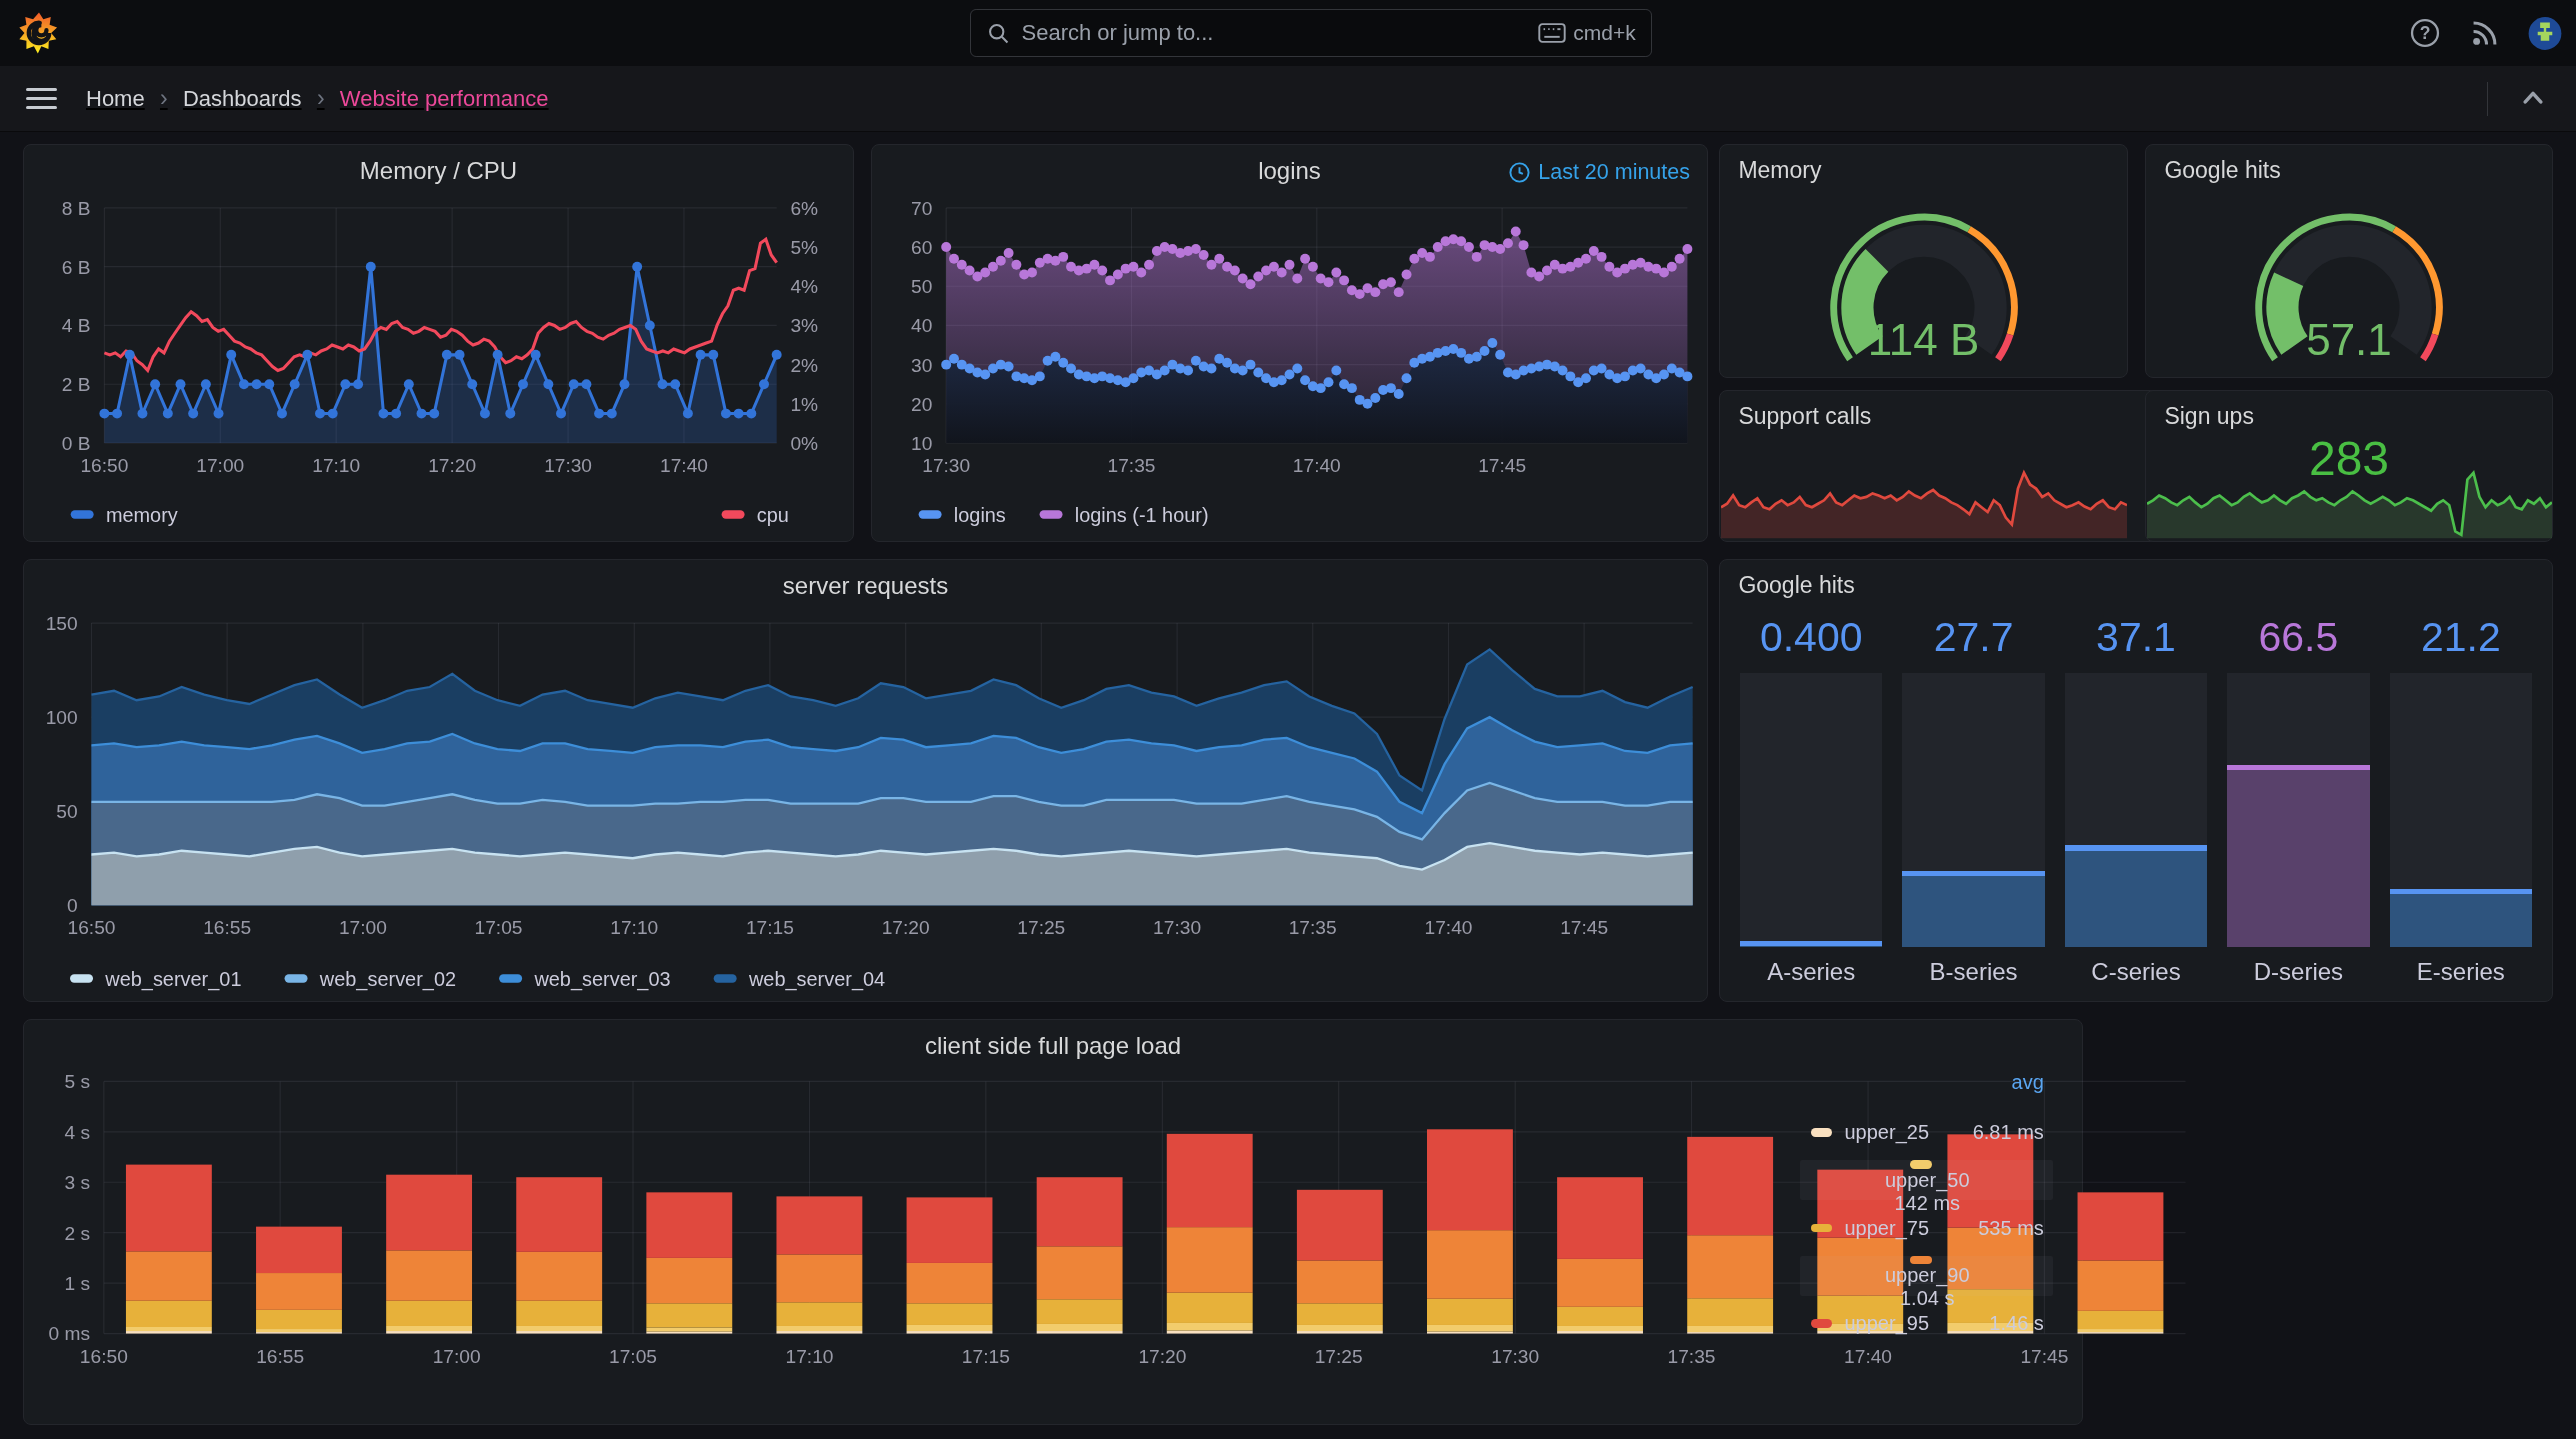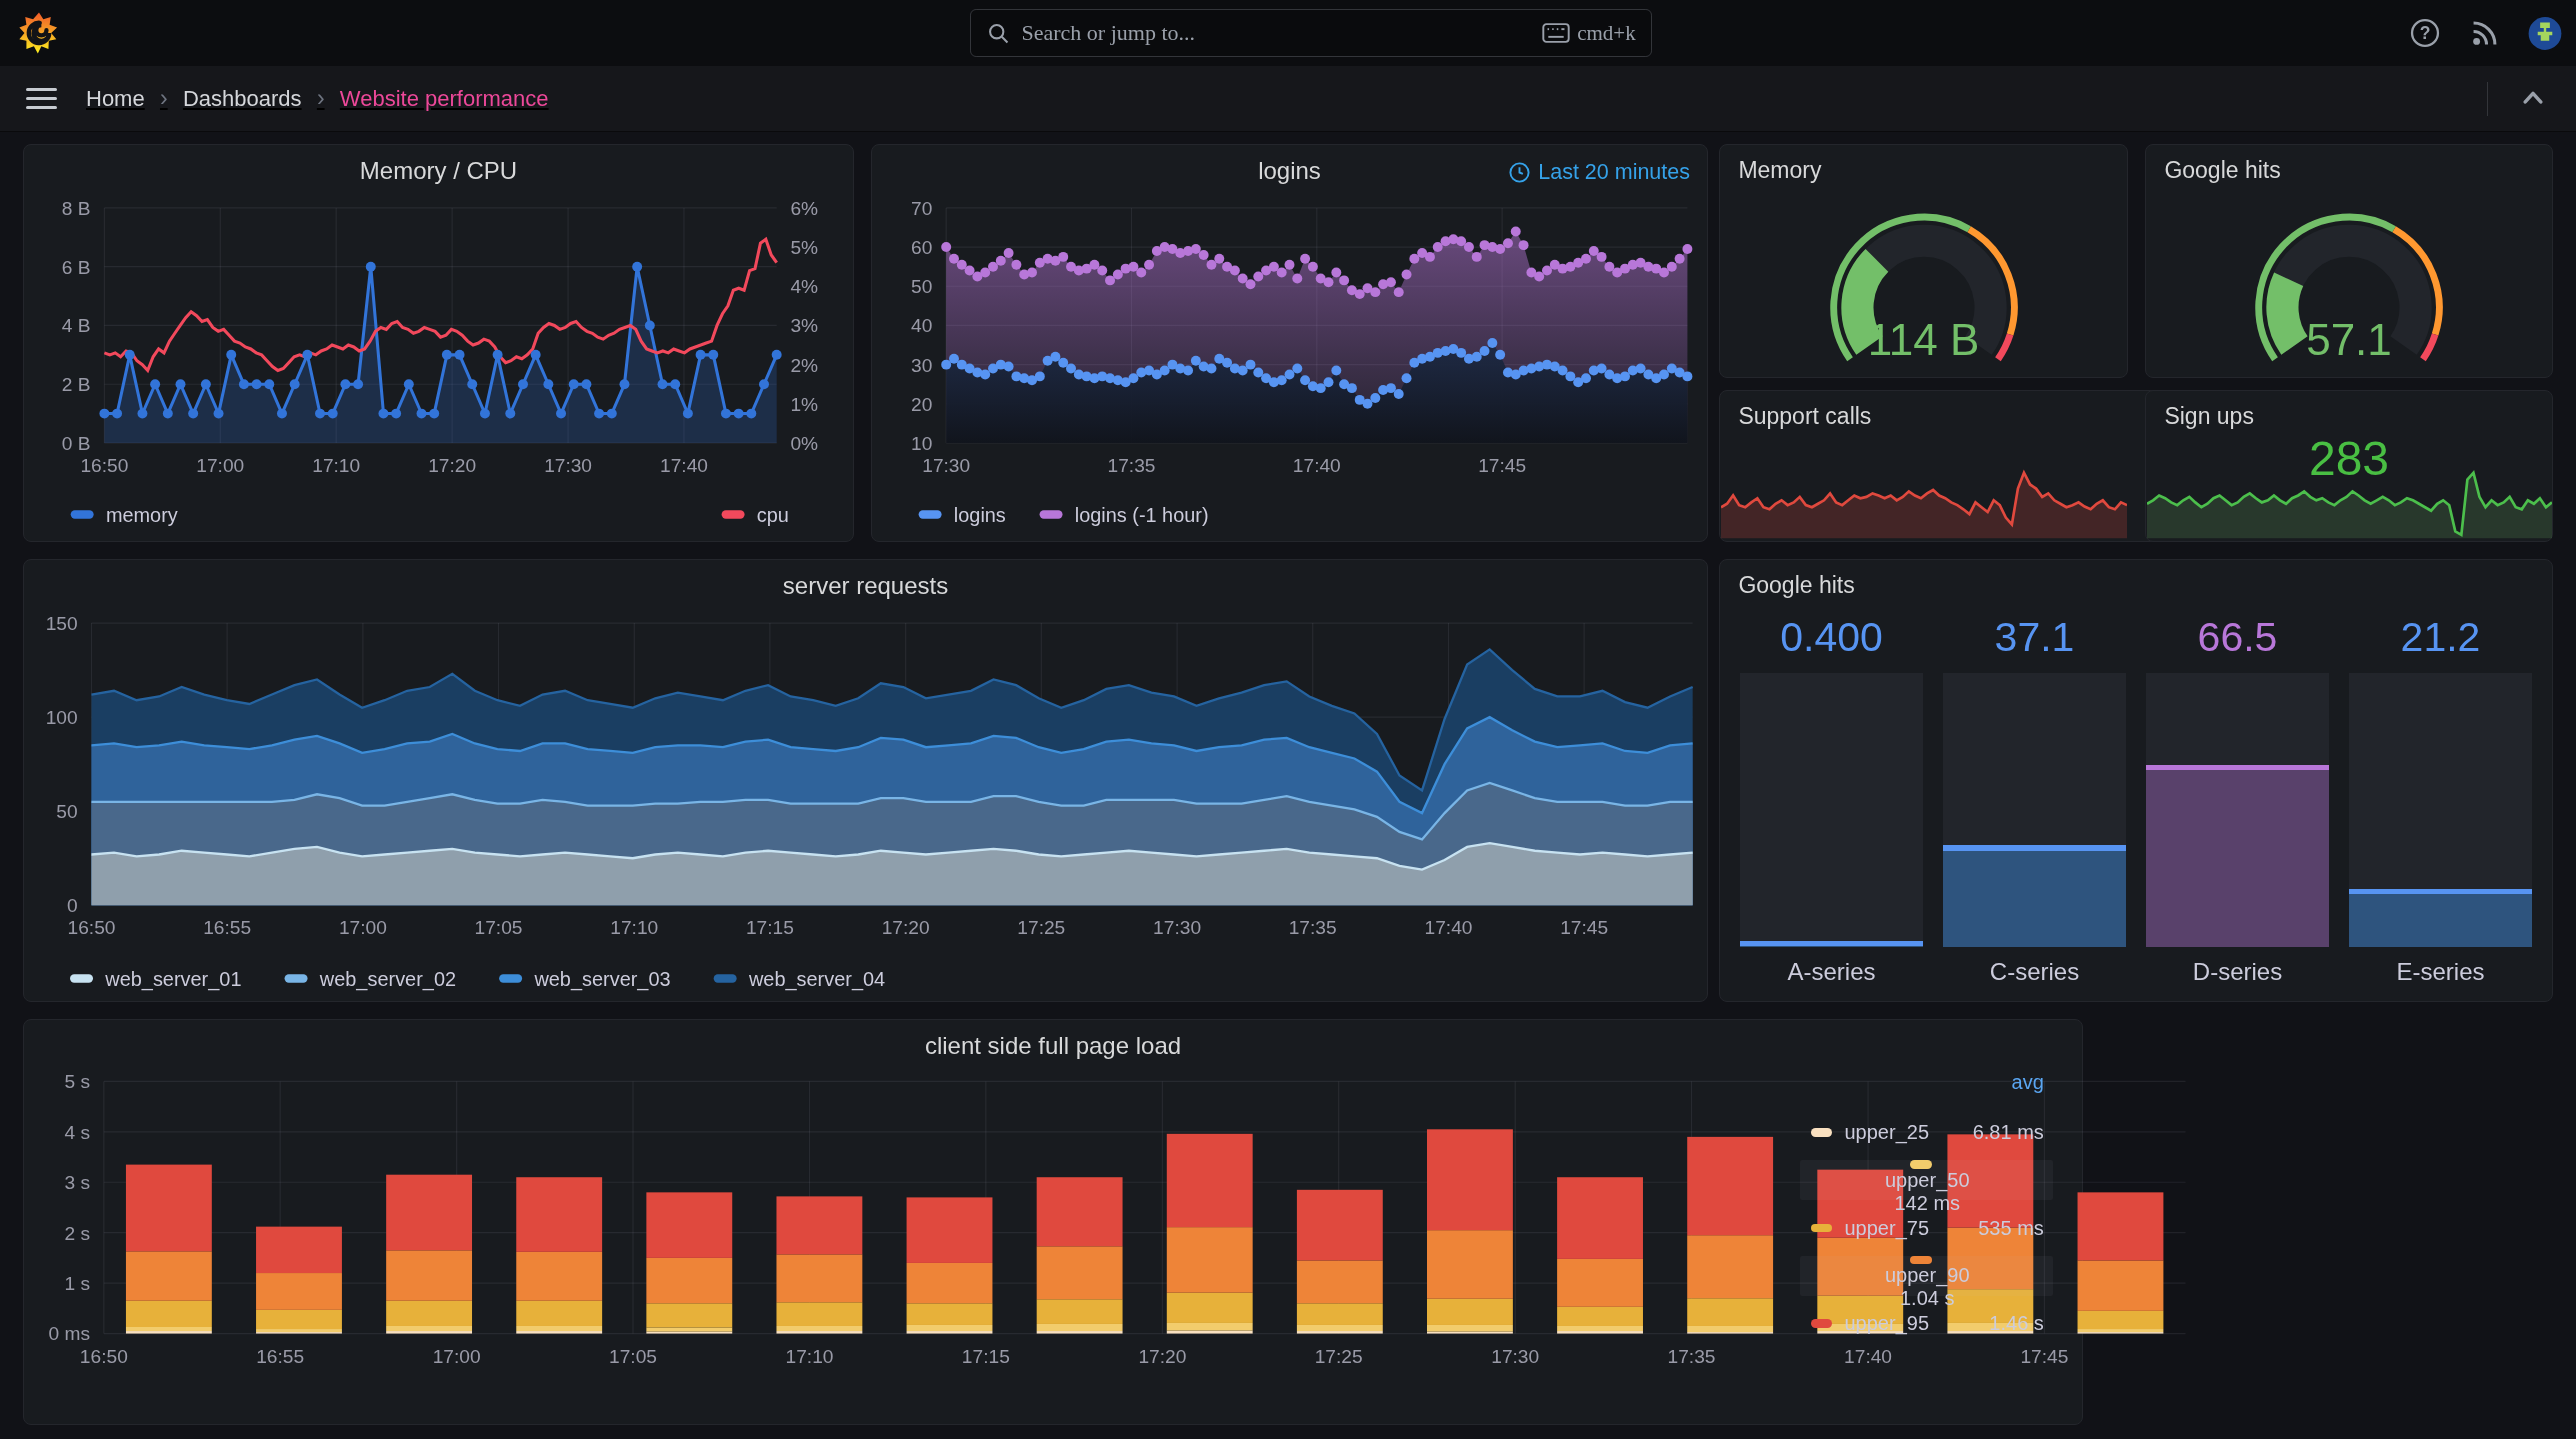--- a/index.html
+++ b/index.html
@@ -4,21 +4,21 @@
 <style>
   html,body{margin:0;padding:0;background:#111217;width:2576px;height:1440px;overflow:hidden;
     font-family:"Liberation Sans","DejaVu Sans",sans-serif;-webkit-font-smoothing:antialiased;}
   *{box-sizing:border-box;}
   svg text{font-family:"Liberation Sans","DejaVu Sans",sans-serif;}
 
   
   .topbar{position:absolute;left:0;top:0;width:2576px;height:66px;background:#0c0d10;}
   .logo{position:absolute;left:17px;top:10.7px;width:44px;height:44px;}
   .searchbox{position:absolute;left:970px;top:9.2px;width:682px;height:48px;background:#0a0b0d;
-    border:0.8px solid #33353a;border-radius:6.1px;display:flex;align-items:center;padding:0 15.3px;cursor:text;font-family:Liberation Serif, serif;}
+    border:0.8px solid #33353a;border-radius:6.1px;display:flex;align-items:center;padding:0 15.3px;cursor:text;}
   .searchbox .ph{color:#9aa0aa;font-size:22px;margin-left:10.7px;flex:1;}
   .searchbox .shortcut{display:flex;align-items:center;gap:7.7px;color:#9aa0aa;font-size:21px;}
   .tb-right{position:absolute;right:14px;top:0;height:66px;display:flex;align-items:center;gap:26px;}
   .iconbtn{width:34px;height:34px;display:flex;align-items:center;justify-content:center;cursor:pointer;}
 
   .crumbbar{position:absolute;left:0;top:66px;width:2576px;height:66px;background:#16171b;
     display:flex;align-items:center;border-bottom:0.8px solid #0a0a0c;}
   .burger{margin-left:26px;width:31px;height:31px;display:flex;flex-direction:column;justify-content:center;gap:6.1px;cursor:pointer;}
   .burger i{display:block;height:3.1px;background:#c7cbd1;border-radius:1.5px;}
   .crumbs{display:flex;align-items:center;gap:15.3px;margin-left:29px;font-size:22px;text-decoration:underline;}
@@ -598,20 +598,29 @@
       <div class="bg-col">
         <div class="bg-val" style="color: rgb(87, 148, 242);">0.400</div>
         <div class="bg-track">
           <div class="bg-fill" style="background: rgb(46, 84, 126); height: max(6.1px, 0.4%);">
             <div class="bg-edge" style="background: rgb(87, 148, 242);"></div>
           </div>
         </div>
         <div class="bg-label">A-series</div>
       </div>
       <div class="bg-col">
+        <div class="bg-val" style="color: rgb(87, 148, 242);">27.7</div>
+        <div class="bg-track">
+          <div class="bg-fill" style="background: rgb(46, 84, 126); height: max(6.1px, 27.7%);">
+            <div class="bg-edge" style="background: rgb(87, 148, 242);"></div>
+          </div>
+        </div>
+        <div class="bg-label">B-series</div>
+      </div>
+      <div class="bg-col">
         <div class="bg-val" style="color: rgb(87, 148, 242);">37.1</div>
         <div class="bg-track">
           <div class="bg-fill" style="background: rgb(46, 84, 126); height: max(6.1px, 37.1%);">
             <div class="bg-edge" style="background: rgb(87, 148, 242);"></div>
           </div>
         </div>
         <div class="bg-label">C-series</div>
       </div>
       <div class="bg-col">
         <div class="bg-val" style="color: rgb(184, 119, 217);">66.5</div>

